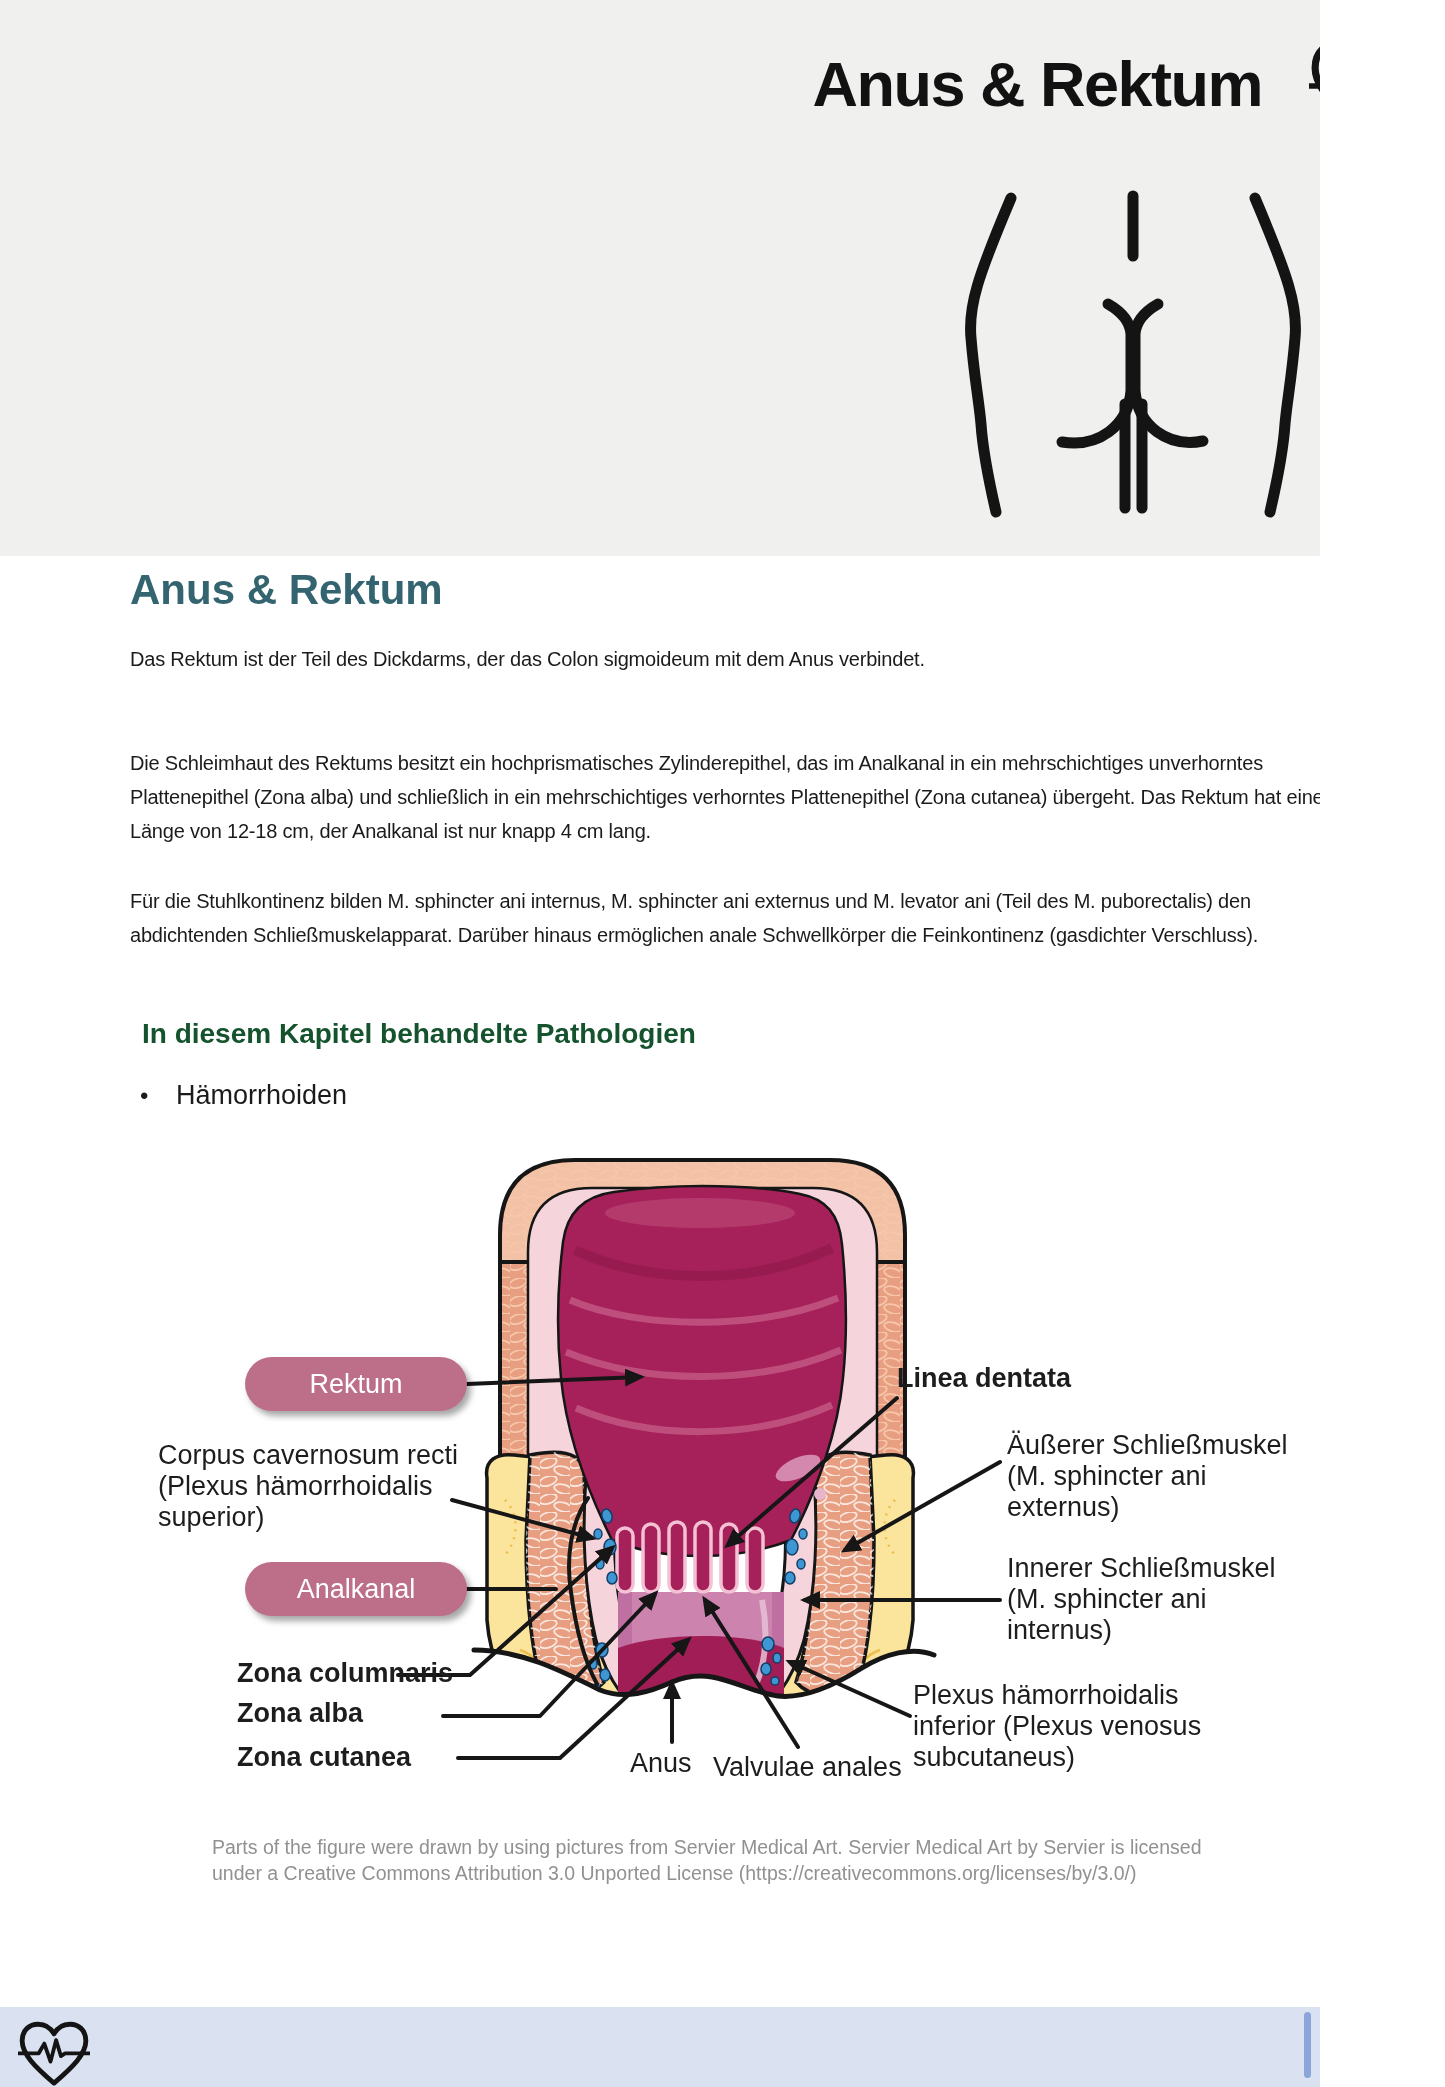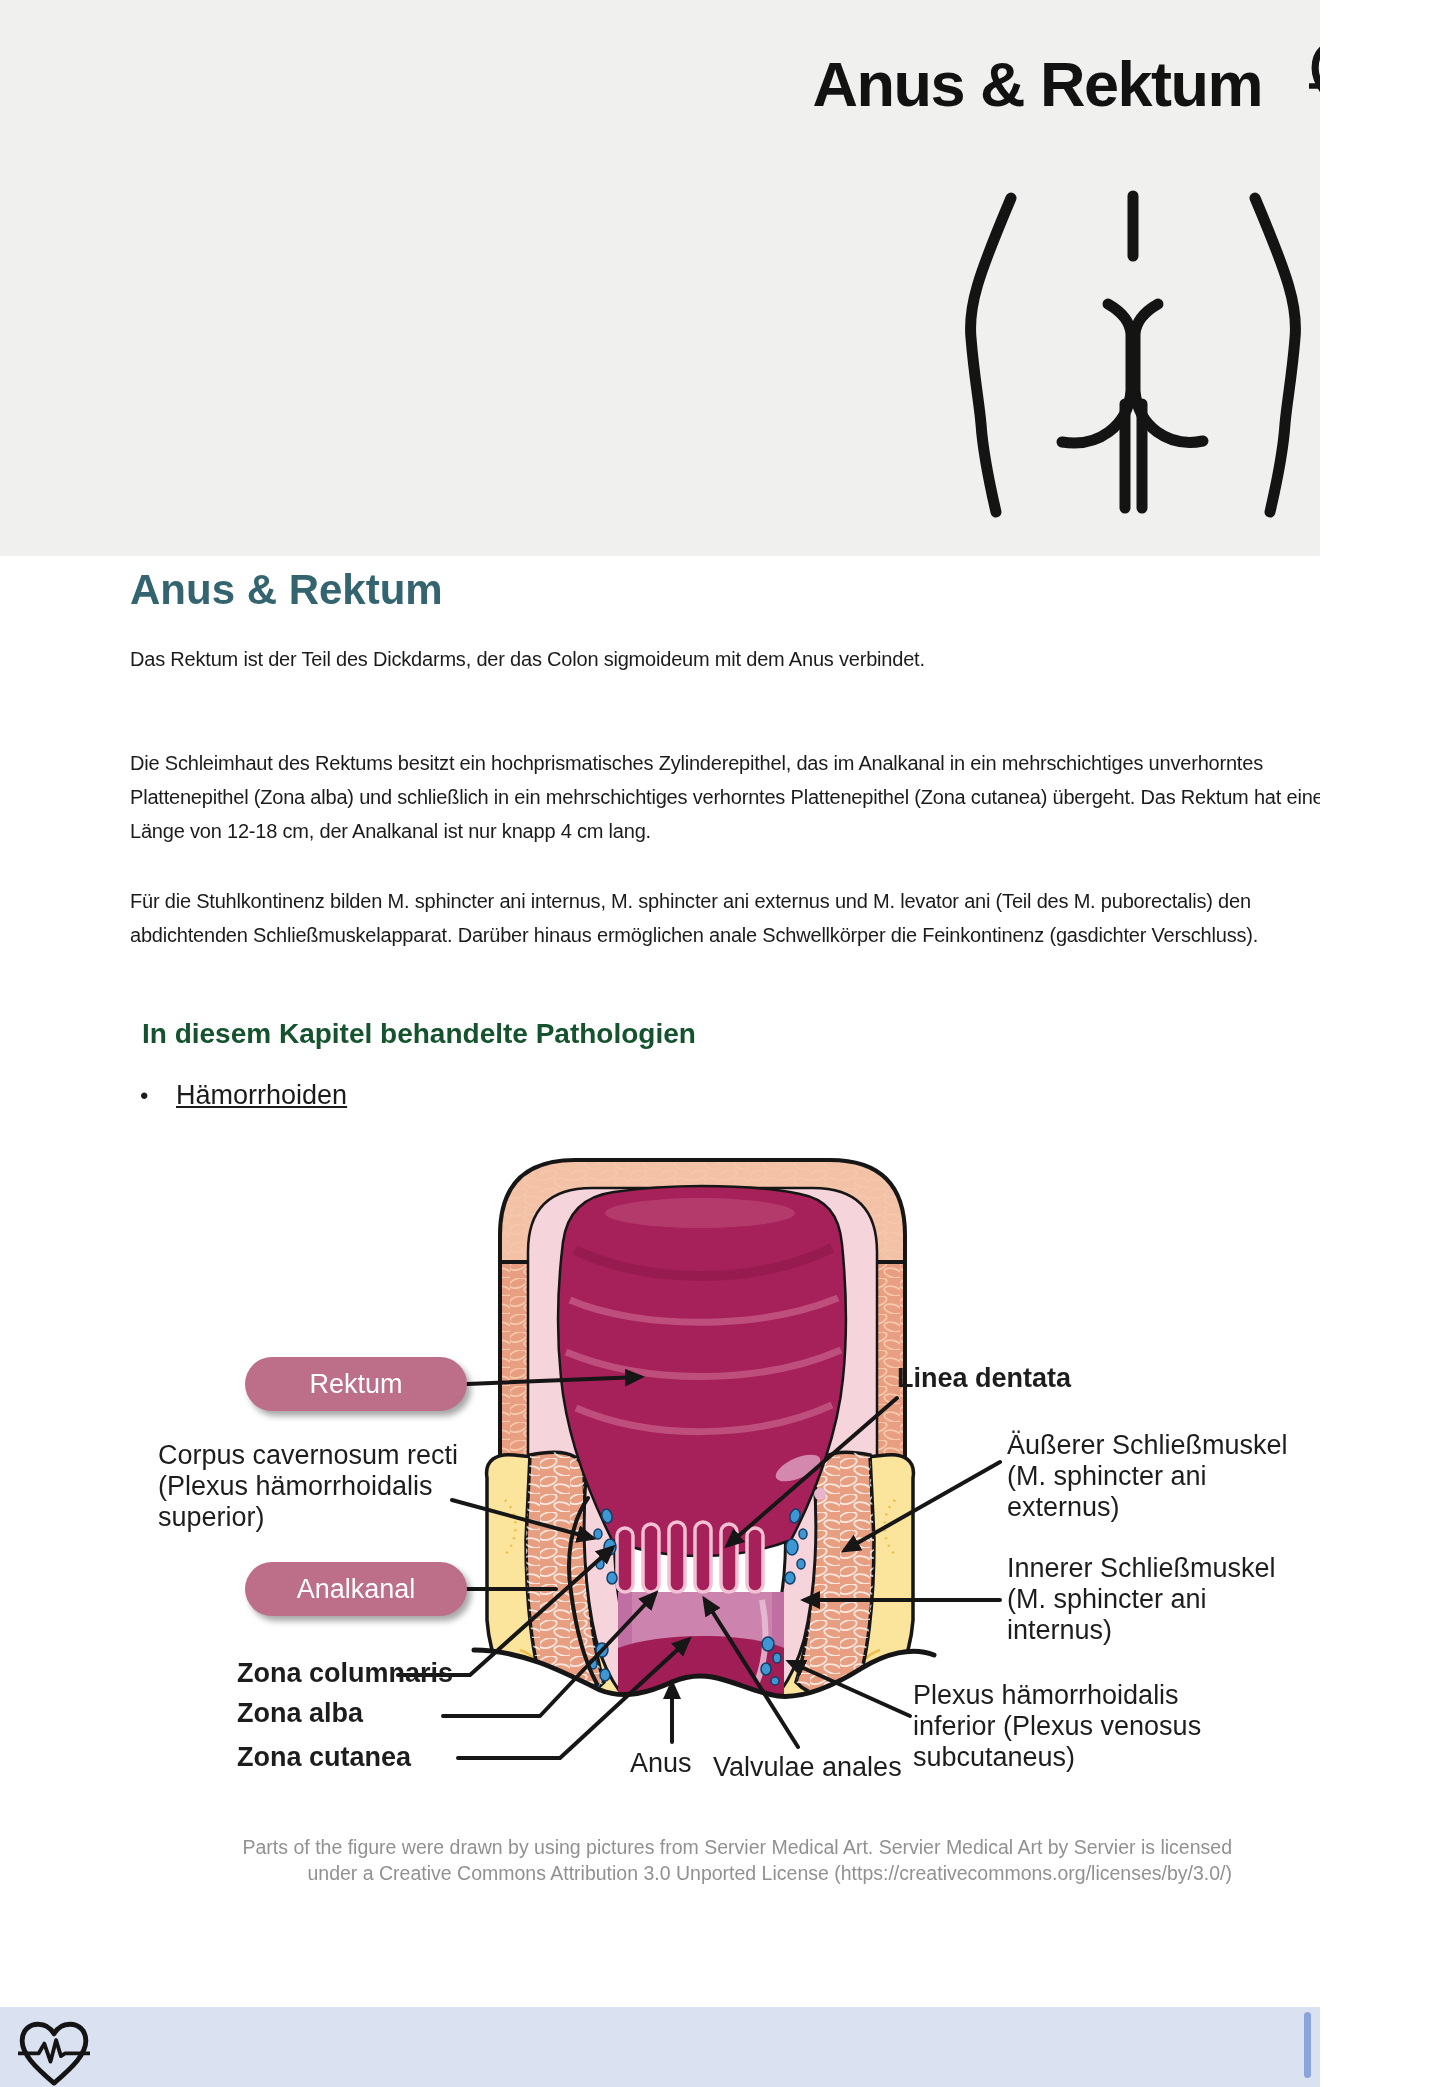--- a/index.html
+++ b/index.html
@@ -9,30 +9,30 @@
   .hero{position:absolute;left:0;top:0;width:1445px;height:556px;background:#f0f0ee;}
   .title{position:absolute;right:183px;top:48px;font-size:63px;font-weight:800;
          letter-spacing:-1.5px;color:#121212;white-space:nowrap;}
   .hearticon{position:absolute;right:30px;top:38px;width:106px;height:98px;}
   .butticon{position:absolute;left:948px;top:186px;width:370px;height:345px;}
   
   .h2{position:absolute;left:130px;top:566px;font-size:42px;font-weight:bold;color:#33646f;}
   .para{position:absolute;left:130px;width:1218px;font-size:20px;line-height:34px;
         letter-spacing:-0.2px;color:#1b1b1b;}
   .h3{position:absolute;left:130px;top:1018px;font-size:28px;font-weight:bold;color:#14532d;margin-left:12px;}
-  .bullet-row{position:absolute;left:140px;top:1080px;font-size:27px;color:#1b1b1b;text-decoration:underline;}
+  .bullet-row{position:absolute;left:140px;top:1080px;font-size:27px;color:#1b1b1b;}
   .bullet-dot{display:inline-block;width:36px;font-size:24px;}
   
   .art{position:absolute;left:0;top:1130px;width:1445px;height:700px;}
   .badge{position:absolute;width:222px;height:54px;border-radius:27px;background:#bd6e88;
          color:#fff;font-size:27px;text-align:center;line-height:54px;
          box-shadow:4px 5px 6px rgba(0,0,0,0.35);}
   .lbl{position:absolute;font-size:27px;line-height:31px;color:#1d1d1d;}
   .b{font-weight:bold;text-align:right;}
-  .attrib{position:absolute;left:212px;top:1814px;width:1020px;text-align:right;
+  .attrib{position:absolute;left:212px;top:1814px;width:1020px;text-align:left;
           font-size:19.5px;line-height:26px;color:#919191;}
   
   .footer{position:absolute;left:0;top:2007px;width:1445px;height:80px;background:#dae1f0;}
   .footer .hearticon2{position:absolute;left:18px;top:12px;width:72px;height:70px;}
   .pbar{position:absolute;left:1304px;top:5px;width:7px;height:66px;border-radius:4px;background:#8ba5da;}
   .pnum{position:absolute;left:1330px;top:8px;font-size:44px;color:#701a75;letter-spacing:1px;}
 </style>
 </head>
 <body>
 

